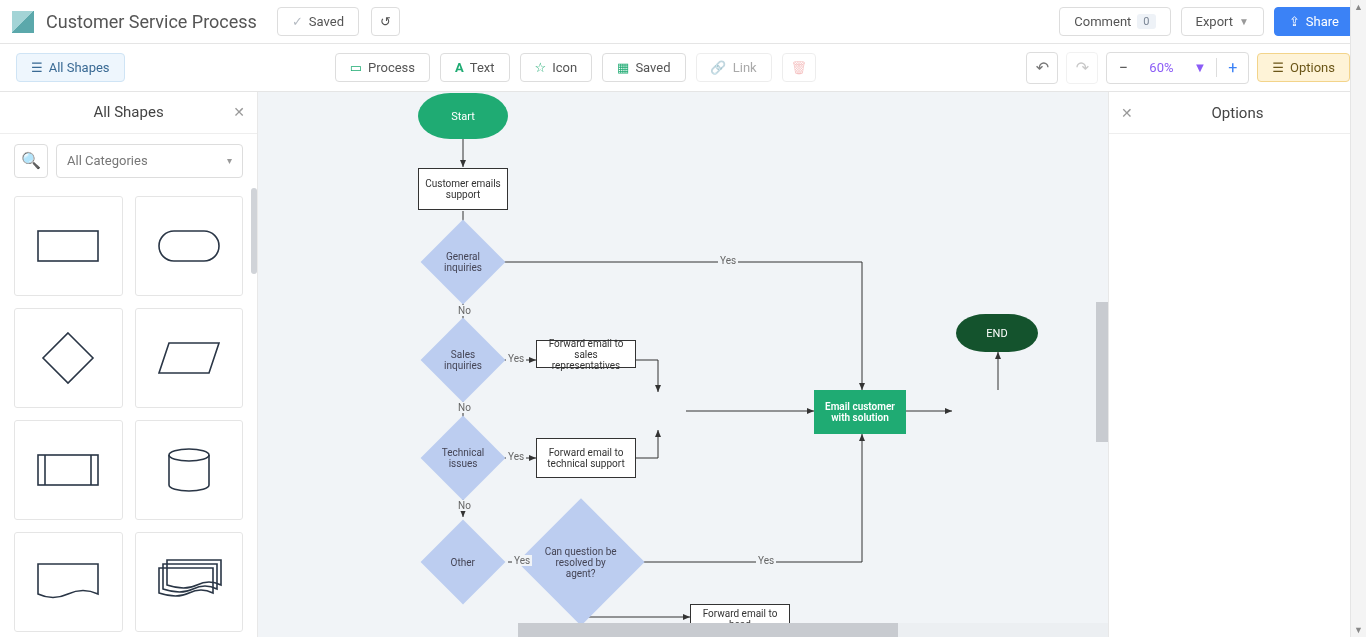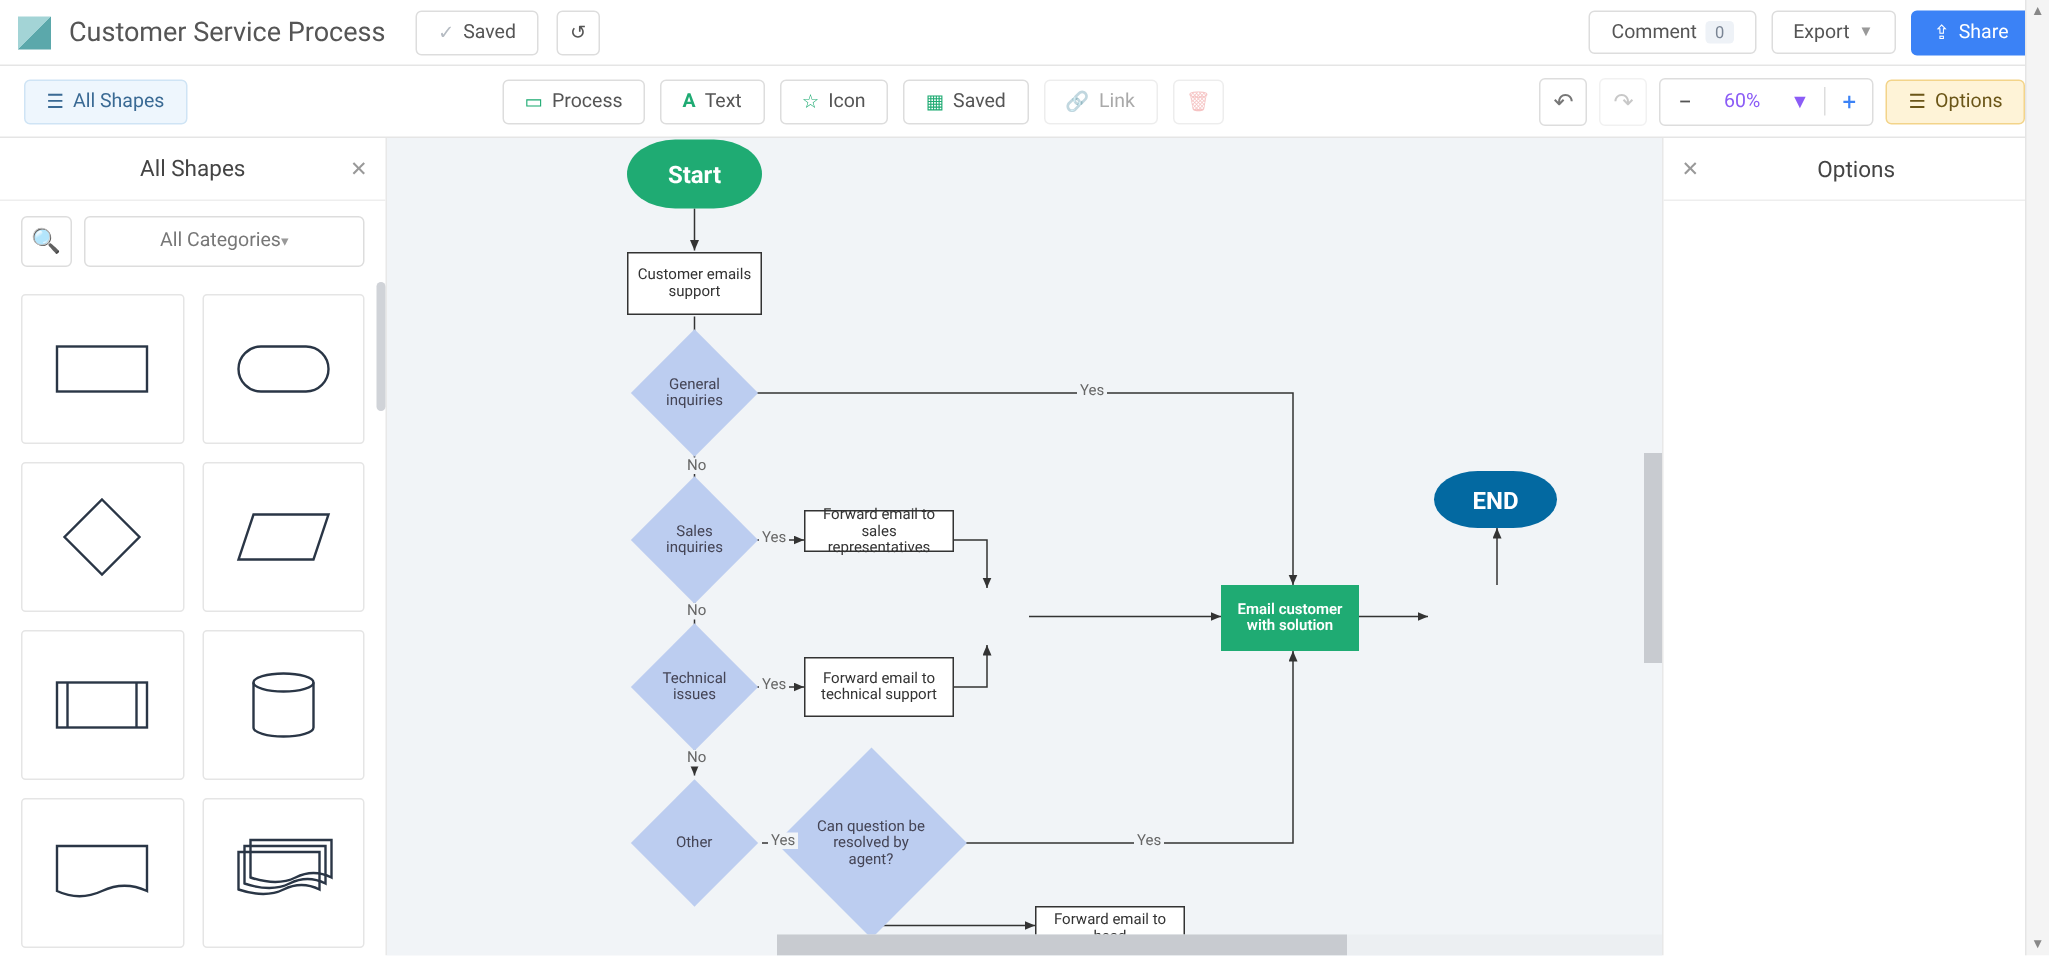--- a/index.html
+++ b/index.html
@@ -22,31 +22,31 @@
 .ic-green{color:#1fab73}
 .ic-gray{color:#b5bbc2}
 .ic-red{color:#e88}
 .main{display:flex;height:calc(637px - 44px - 48px);position:relative}
 .left-panel{width:258px;border-right:1px solid #e8e8e8;display:flex;flex-direction:column;position:relative}
 .panel-head{height:42px;display:flex;align-items:center;justify-content:center;border-bottom:1px solid #eee;position:relative}
 .panel-title{font-size:15px;color:#444}
 .close-x{position:absolute;right:12px;color:#999;cursor:pointer;font-size:14px}
 .search-row{display:flex;gap:8px;padding:10px 14px}
 .search-btn{width:34px;height:34px;border:1px solid #ddd;border-radius:4px;display:flex;align-items:center;justify-content:center;color:#888}
-.cat-select{flex:1;border:1px solid #ddd;border-radius:4px;padding:0 10px;display:flex;align-items:center;justify-content:center;color:#777;font-size:13px}
+.cat-select{flex:1;border:1px solid #ddd;border-radius:4px;padding:0 10px;display:flex;align-items:center;justify-content:space-between;color:#777;font-size:13px}
 .shapes-grid{padding:8px 14px;display:grid;grid-template-columns:1fr 1fr;gap:12px;overflow-y:auto}
 .shape-card{border:1px solid #e5e5e5;border-radius:3px;height:100px;display:flex;align-items:center;justify-content:center}
 .sc svg{stroke:#2a3646;fill:none;stroke-width:1.6}
 .scroll-ind{position:absolute;right:0;top:96px;width:6px;height:86px;background:#d0d3d8;border-radius:3px}
 .canvas-wrap{flex:1;background:#f1f4f7;position:relative;overflow:hidden}
 .canvas{position:absolute;inset:0}
 .node{position:absolute;font-size:10px;color:#333;display:flex;align-items:center;justify-content:center;text-align:center;padding:4px}
-.n-term{border-radius:50%/70%;width:90px;height:46px;color:#fff;font-weight:700;font-size:16px}
+.n-term{border-radius:50%/70%;width:90px;height:46px;color:#fff;font-weight:400;font-size:11px}
 .n-start{background:#1fab73}
-.n-end{background:#0369a1}
+.n-end{background:#14532d}
 .n-rect{border:1px solid #333;background:#fff}
 .n-proc{background:#1fab73;color:#fff;font-weight:600}
 .n-dia{transform:rotate(45deg);background:#bccdf0;width:60px;height:60px}
 .n-dia span{transform:rotate(-45deg);font-size:10px;color:#445}
 .n-dia-lg{width:90px;height:90px}
 .edge-lbl{position:absolute;font-size:10px;color:#666;background:#f1f4f7;padding:0 2px}
 svg.arrows{position:absolute;inset:0;width:100%;height:100%}
 svg.arrows line,svg.arrows polyline{stroke:#333;stroke-width:1;fill:none;marker-end:url(#ah)}
 .hscroll{position:absolute;bottom:0;left:260px;right:0;height:14px;background:#eceff2}
 .hscroll-thumb{position:absolute;left:260px;width:380px;height:14px;bottom:0;background:#c8cbd0}

